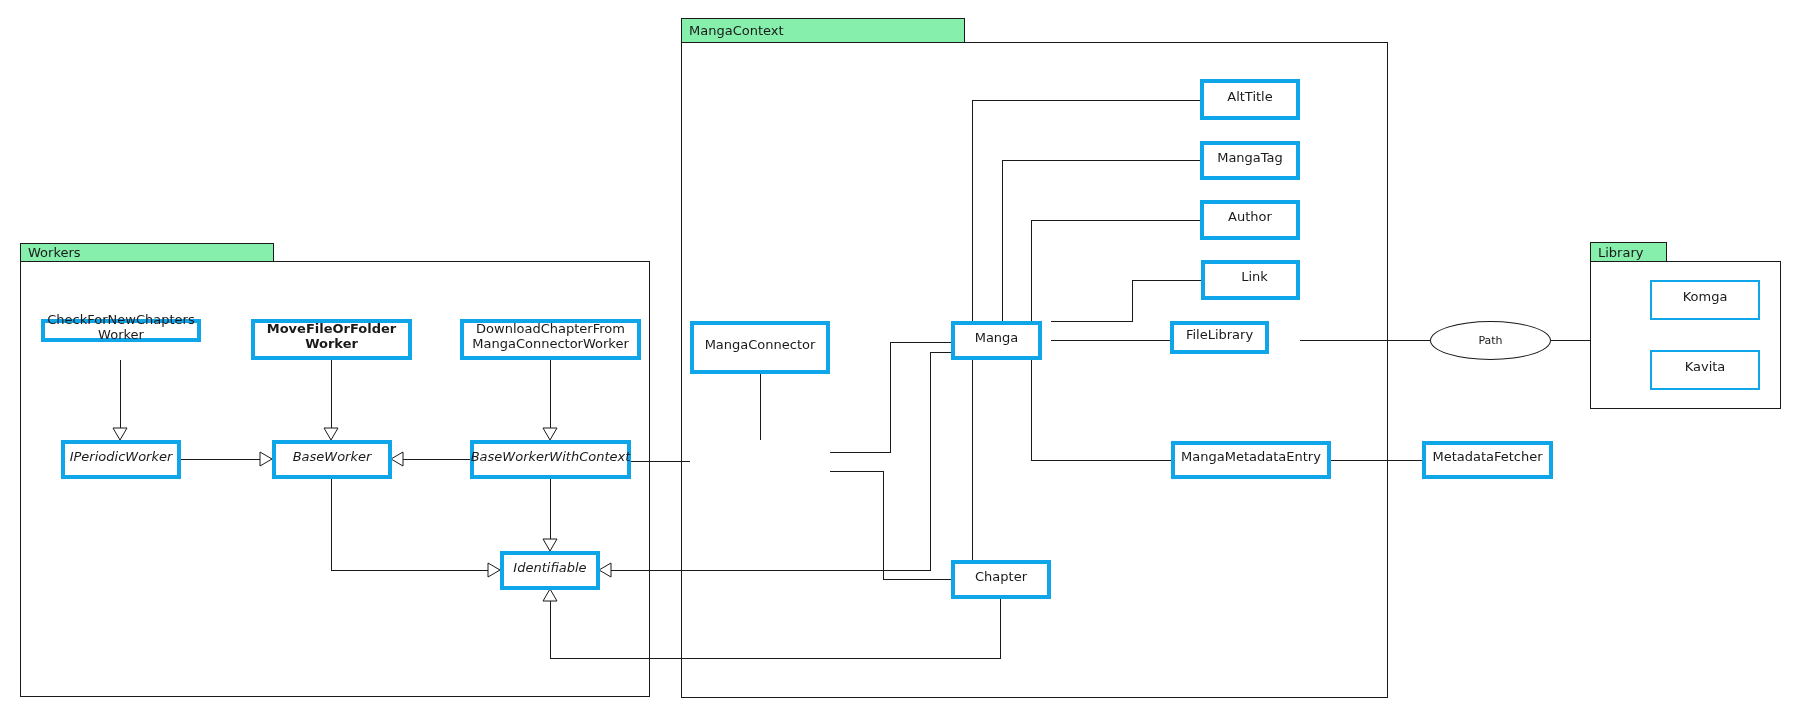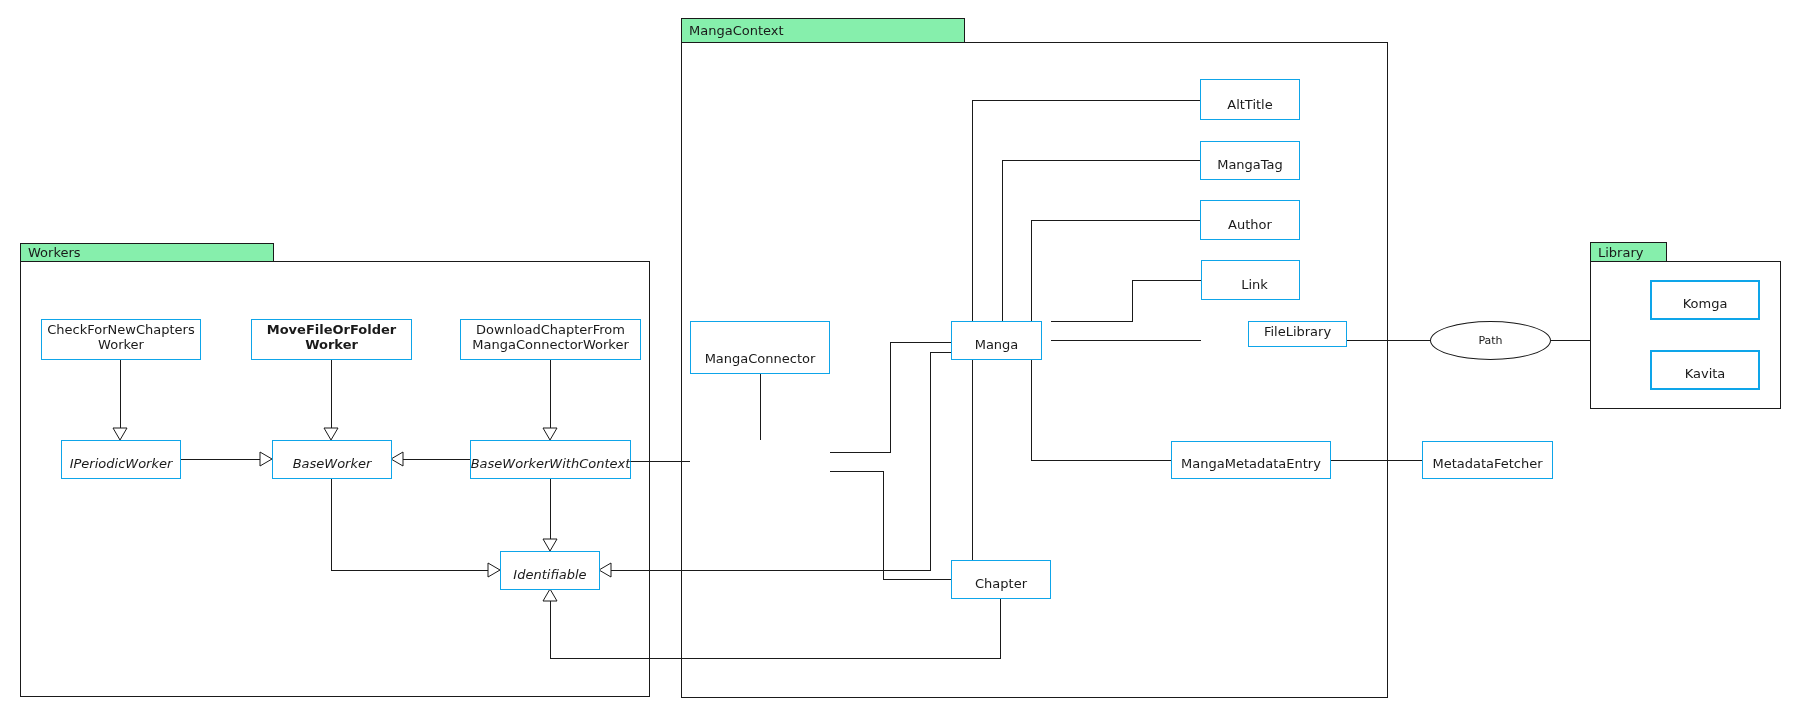--- a/index.html
+++ b/index.html
@@ -13,44 +13,44 @@
   .body-workers{left:20px;top:261px;width:630px;height:436px;}
   .tab-mangacontext{left:681px;top:18px;width:284px;height:25px;}
   .body-mangacontext{left:681px;top:42px;width:707px;height:656px;}
   .tab-library{left:1590px;top:242px;width:77px;height:20px;}
   .body-library{left:1590px;top:261px;width:191px;height:148px;}
   
   #wires{position:absolute;left:0;top:0;z-index:2;}
   .wire{stroke:#1a1a1a;stroke-width:1;fill:none;}
   .tri{fill:#ffffff;stroke:#1a1a1a;stroke-width:1;}
   
-  .node{position:absolute;border:1px solid #0ea5e9;background:#ffffff;box-sizing:border-box;
-        display:flex;flex-direction:column;align-items:center;justify-content:flex-end;
+  .node{position:absolute;border:4px solid #0ea5e9;background:#ffffff;box-sizing:border-box;
+        display:flex;flex-direction:column;align-items:center;justify-content:center;
         font-size:13px;line-height:15px;text-align:center;padding-bottom:7px;z-index:3;}
   .node.abstract{font-style:italic;}
   .node.bold{border-width:2px;}
   .ellipse{position:absolute;border:1px solid #1a1a1a;border-radius:50%;background:#ffffff;
            box-sizing:border-box;display:flex;align-items:center;justify-content:center;
            font-size:11px;z-index:3;}
-  .n-check{left:41px;top:319px;width:160px;height:41px;}
+  .n-check{left:41px;top:319px;width:160px;height:23px;}
   .n-move{left:251px;top:319px;width:161px;height:41px;font-weight:bold;}
   .n-download{left:460px;top:319px;width:181px;height:41px;}
   .n-iperiodic{left:61px;top:440px;width:120px;height:39px;}
   .n-baseworker{left:272px;top:440px;width:120px;height:39px;}
   .n-bwwc{left:470px;top:440px;width:161px;height:39px;}
   .n-identifiable{left:500px;top:551px;width:100px;height:39px;}
   .n-mangaconnector{left:690px;top:321px;width:140px;height:53px;}
   .n-mangaconnectorid{left:690px;top:440px;width:140px;height:39px;}
   .n-manga{left:951px;top:321px;width:91px;height:39px;}
   .n-chapter{left:951px;top:560px;width:100px;height:39px;}
   .n-alttitle{left:1200px;top:79px;width:100px;height:41px;}
   .n-mangatag{left:1200px;top:141px;width:100px;height:39px;}
   .n-author{left:1200px;top:200px;width:100px;height:40px;}
   .n-link{left:1201px;top:260px;width:99px;height:40px;padding-left:8px;}
-  .n-filelibrary{left:1248px;top:321px;width:99px;height:26px;}
+  .n-filelibrary{left:1170px;top:321px;width:99px;height:33px;}
   .n-mme{left:1171px;top:441px;width:160px;height:38px;}
   .n-mf{left:1422px;top:441px;width:131px;height:38px;}
   .n-komga{left:1650px;top:280px;width:110px;height:40px;}
   .n-kavita{left:1650px;top:350px;width:110px;height:40px;}
   .n-path{left:1430px;top:321px;width:121px;height:39px;}
 </style>
 </head>
 <body>
 
 <div id="canvas">

